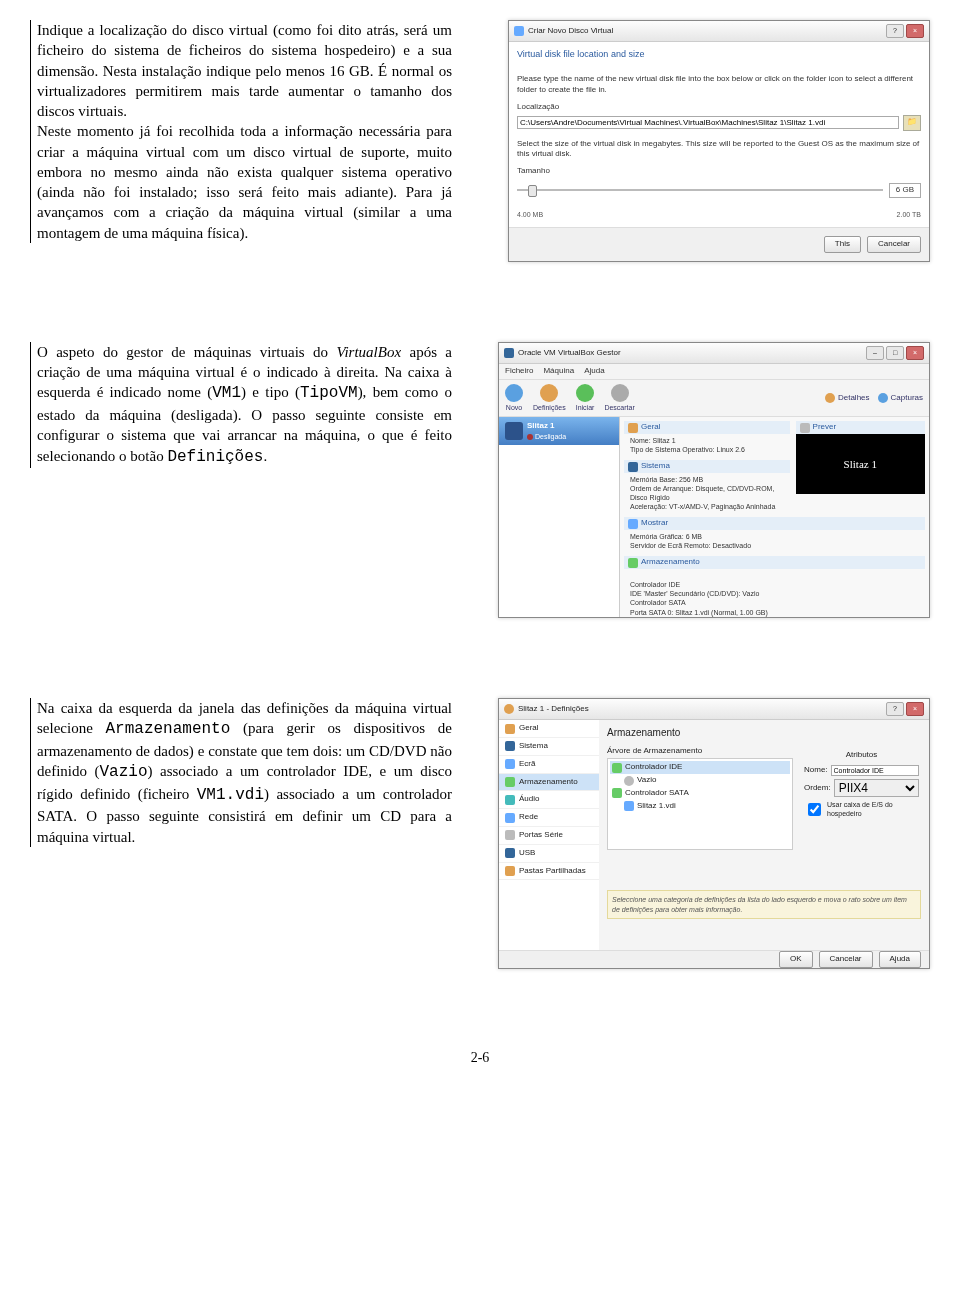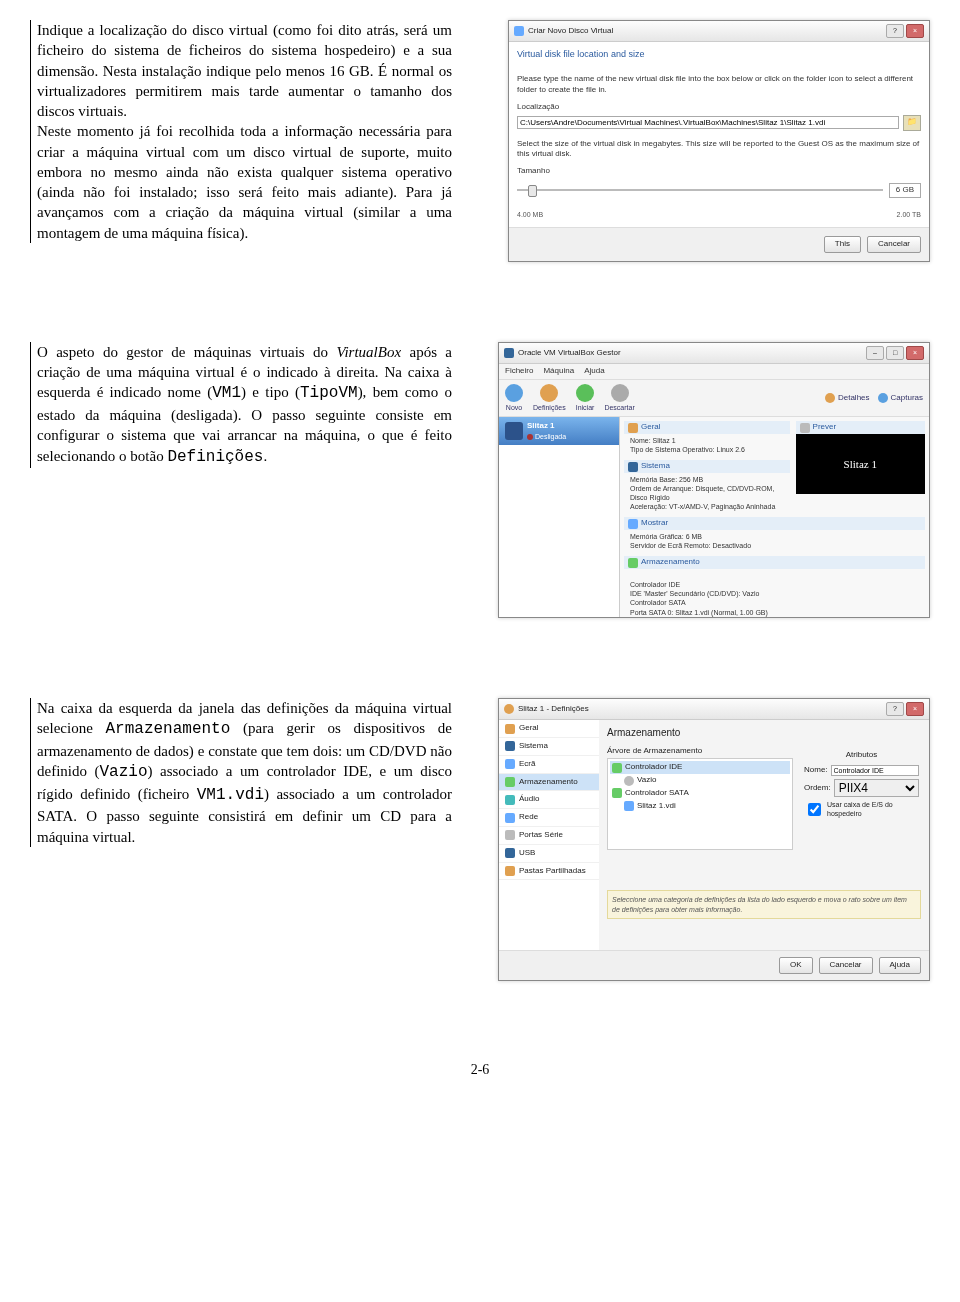--- a/index.html
+++ b/index.html
@@ -139,21 +139,21 @@
   .fig3 .side .item.sel { background:#cde2f7; }
   .fig3 .side .ic { width:10px;height:10px; border-radius:2px;}
   .fig3 .center { flex:1; padding:6px 8px; font-size:8px;}
   .fig3 .tree { background:#fff; border:1px solid #ccc; padding:2px; height:86px; width:180px;}
   .fig3 .tree .node { padding:1px 2px; display:flex; align-items:center; gap:3px;}
   .fig3 .tree .child { padding-left:14px;}
   .fig3 .tree .sel { background:#cde2f7;}
   .fig3 .attrs { position:absolute; right:10px; top:30px; font-size:8px; width:115px;}
   .fig3 .center-wrap { position:relative; }
   .fig3 .helpbox { margin-top:40px; background:#f9f4dc; border:1px solid #e4d99a; padding:4px; font-size:7px; color:#555; font-style:italic;}
-  .fig3 .foot { display:flex; justify-content:flex-end; gap:6px; padding:6px 8px; background:#f0f0f0; border-top:1px solid #ddd;}
+  .fig3 .foot { display:flex; justify-content:flex-end; gap:6px; padding:0 8px; background:#f0f0f0; border-top:1px solid #ddd;}
   .fig3 select{ font-size:12px; width:100%; border:1px solid #aaa;}
   .fig3 input[type=text]{ font-size:7px; width:100%; border:1px solid #aaa;}
   .fig3 label { display:flex; align-items:center; gap:3px; font-size:7px;}
   .treeico { width:10px;height:10px;border-radius:2px;}
   .c-green{background:#6c6;} .c-blue{background:#6af;} .c-orange{background:#e0a050;}
   .c-gray{background:#bbb;} .c-darkblue{background:#336699;} .c-teal{background:#4bb;}
 </style>
 </head>
 <body>
 

